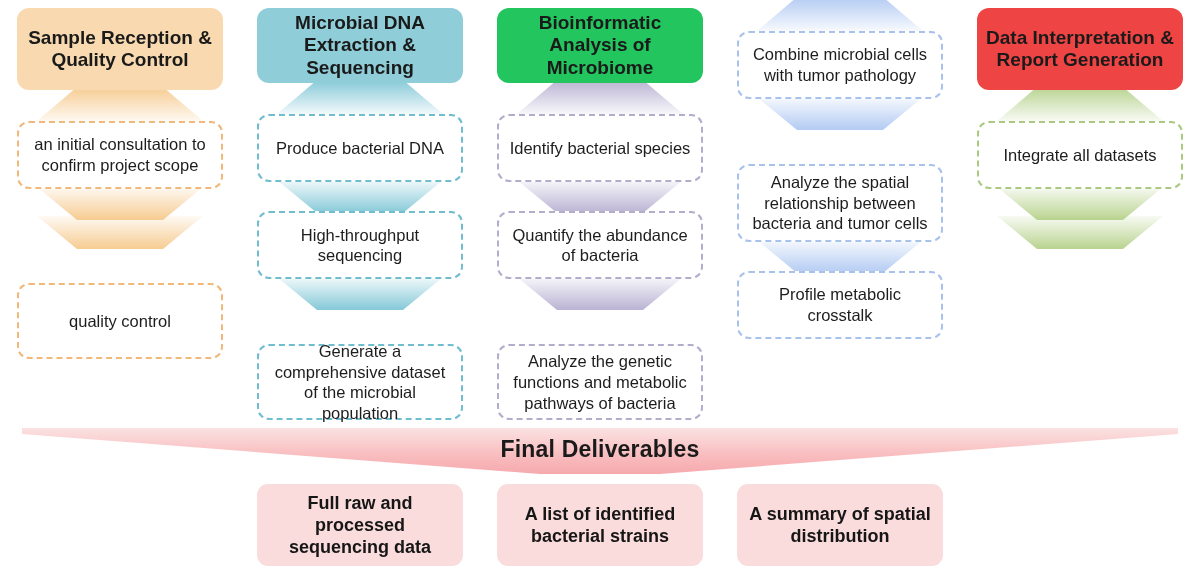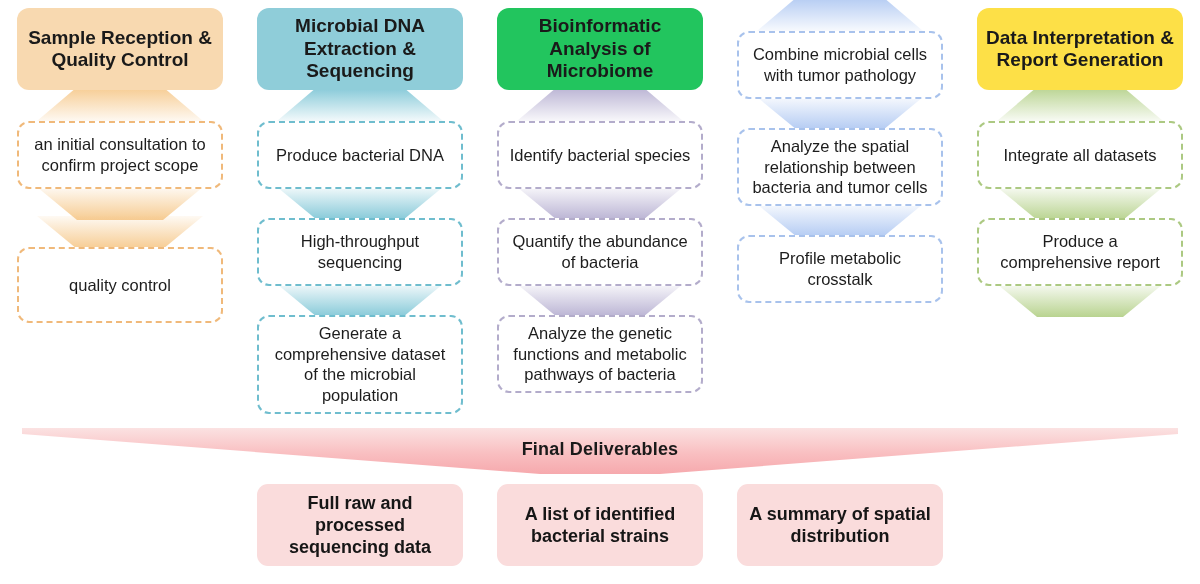--- a/index.html
+++ b/index.html
@@ -87,41 +87,41 @@
     justify-content: center;
     text-align: center;
     font-size: 16.5px;
     line-height: 1.25;
     color: #1d1d1d;
     box-sizing: border-box;
     padding: 6px 7px;
     position: relative;
     z-index: 2;
   }
-  .step-box.tall { min-height: 76px; }
+  .step-box.tall { min-height: 76px; margin-top: 36px; }
 
   
   .wedge-wrap {
     position: absolute;
     left: 0;
     top: 418px;
     width: 1200px;
     height: 62px;
   }
   .wedge-wrap svg { display: block; width: 1200px; height: 62px; }
   .wedge-label {
     position: absolute;
     left: 0;
     top: 418px;
     width: 1200px;
     height: 62px;
     display: flex;
     align-items: center;
     justify-content: center;
-    font-size: 18px;
+    font-size: 23px;
     font-weight: bold;
     color: #1a1a1a;
     letter-spacing: 0.2px;
   }
 
   
   .deliverables {
     position: absolute;
     left: 0;
     top: 484px;
@@ -283,21 +283,21 @@
       <div class="step-box tall" style="border-color:#A8C2EC">Analyze the spatial relationship between bacteria and tumor cells</div>
       <div class="connector c-mid">
         <svg viewBox="0 0 206 33" preserveAspectRatio="none">
           <polygon points="20,0 186,0 146,33 60,33" fill="url(#g4b)"></polygon>
         </svg>
       </div>
       <div class="step-box" style="border-color:#A8C2EC">Profile metabolic crosstalk</div>
     </div>
 
     <div class="column">
-      <div class="col-header" style="background: #fde047;">Data Interpretation &amp; Report Generation</div>
+      <div class="col-header" style="background: #ef4444;">Data Interpretation &amp; Report Generation</div>
       <div class="connector c-head">
         <svg viewBox="0 0 206 34" preserveAspectRatio="none">
           <defs>
               <linearGradient id="g5" x1="0" y1="0" x2="0" y2="1">
             <stop offset="0%" stop-color="#B5D18A" stop-opacity="0.95"></stop>
             <stop offset="100%" stop-color="#B5D18A" stop-opacity="0.10"></stop>
           </linearGradient>
           <linearGradient id="g5b" x1="0" y1="0" x2="0" y2="1">
             <stop offset="0%" stop-color="#B5D18A" stop-opacity="0.10"></stop>
             <stop offset="100%" stop-color="#B5D18A" stop-opacity="0.95"></stop>
@@ -305,21 +305,20 @@
             </defs>
           <polygon points="60,0 146,0 186,34 20,34" fill="url(#g5)"></polygon>
         </svg>
       </div>
       <div class="step-box" style="border-color:#ACC982">Integrate all datasets</div>
       <div class="connector c-mid">
         <svg viewBox="0 0 206 33" preserveAspectRatio="none">
           <polygon points="20,0 186,0 146,33 60,33" fill="url(#g5b)"></polygon>
         </svg>
       </div>
-      <div class="step-box" style="border-color:#ACC982">Produce a comprehensive report</div>
       <div class="connector c-mid">
         <svg viewBox="0 0 206 33" preserveAspectRatio="none">
           <polygon points="20,0 186,0 146,33 60,33" fill="url(#g5b)"></polygon>
         </svg>
       </div>
     </div>
 
   </div>
 
   <div class="wedge-wrap">

